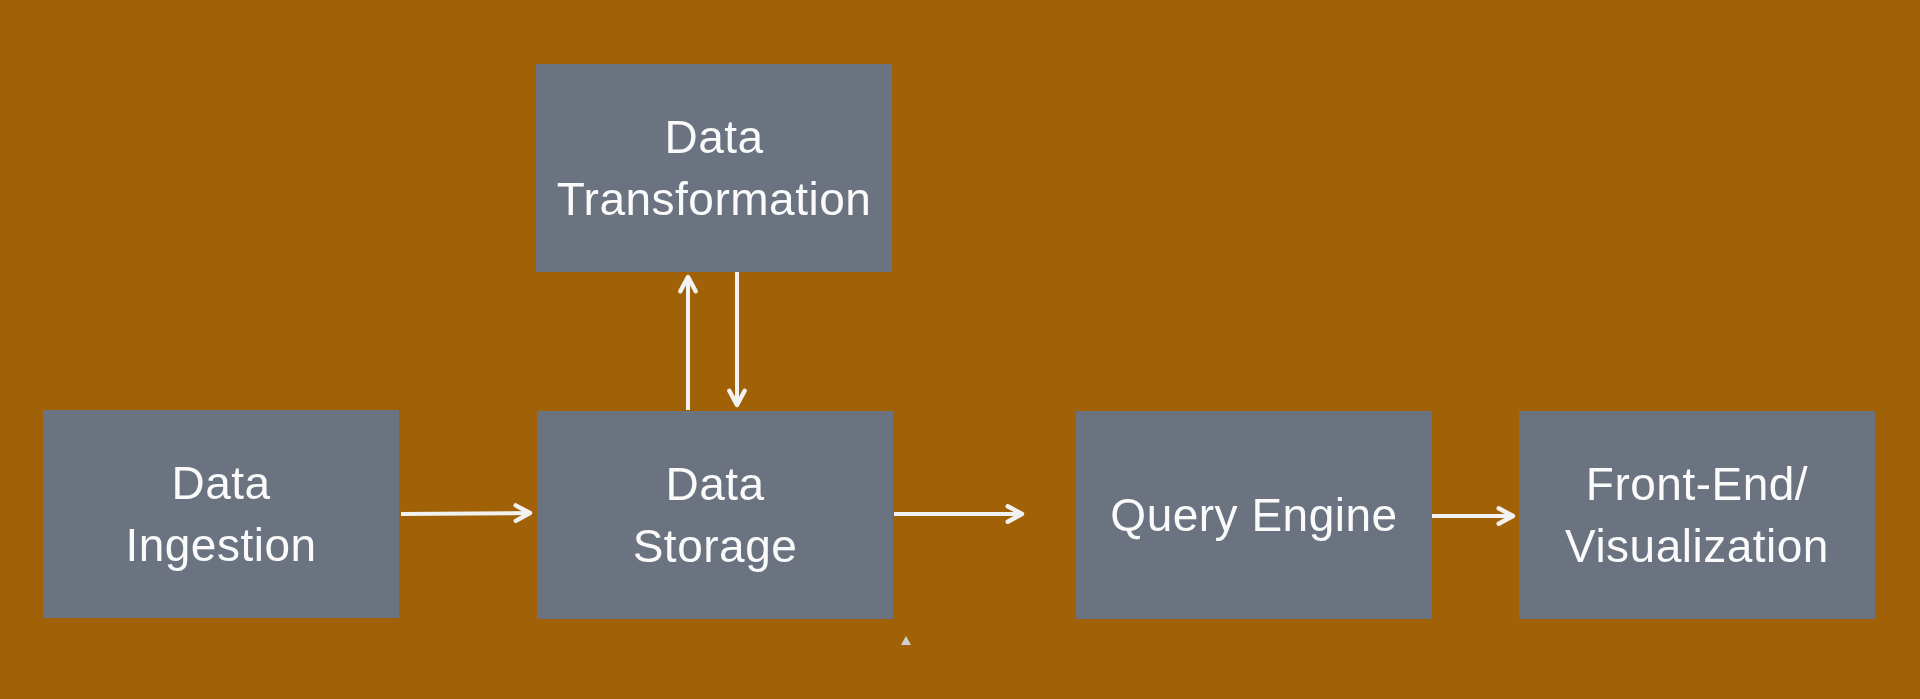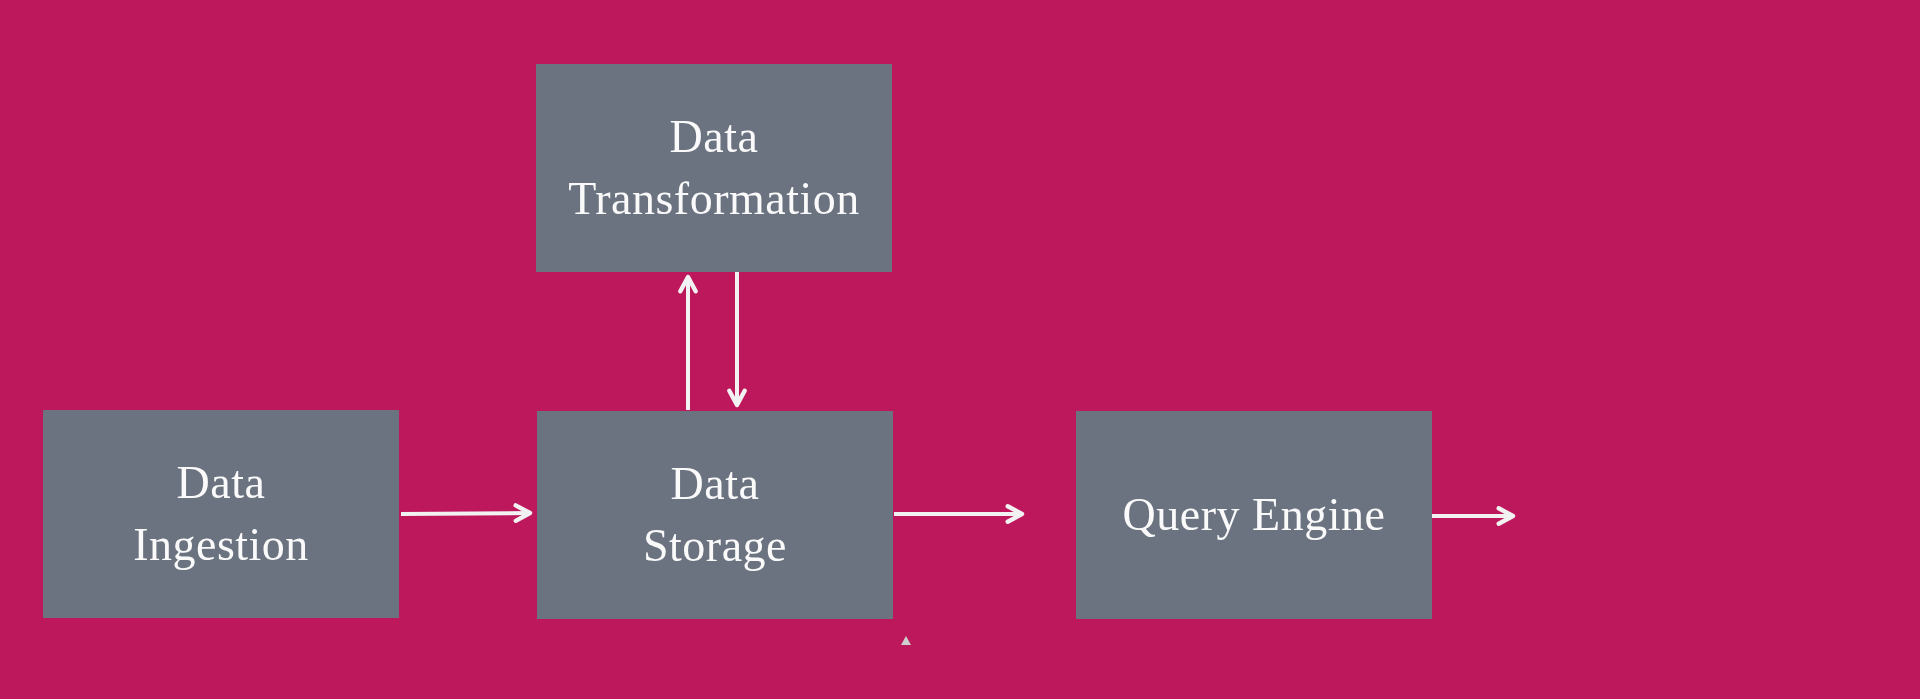--- a/index.html
+++ b/index.html
@@ -4,23 +4,23 @@
 <style>
   html, body {
     margin: 0;
     padding: 0;
     background: #18181b;
   }
   .canvas {
     position: relative;
     width: 1920px;
     height: 699px;
-    background: #be185d;
+    background: #a16207;
     overflow: hidden;
-    font-family: Liberation Serif, serif;
+    font-family: Liberation Sans, sans-serif;
   }
   .node {
     position: absolute;
     width: 356px;
     height: 208px;
     background: #6b7280;
     color: #fafafa;
     display: flex;
     align-items: center;
     justify-content: center;
@@ -87,16 +87,20 @@
 
   <div class="node" id="node-data-storage">
     <span>Data
 Storage</span>
   </div>
 
   <div class="node" id="node-query-engine">
     <span>Query Engine</span>
   </div>
 
+  <div class="node" id="node-front-end">
+    <span>Front-End/
+Visualization</span>
+  </div>
 
   <div class="cursor-artifact"></div>
 
 </div>
 
 </body></html>

